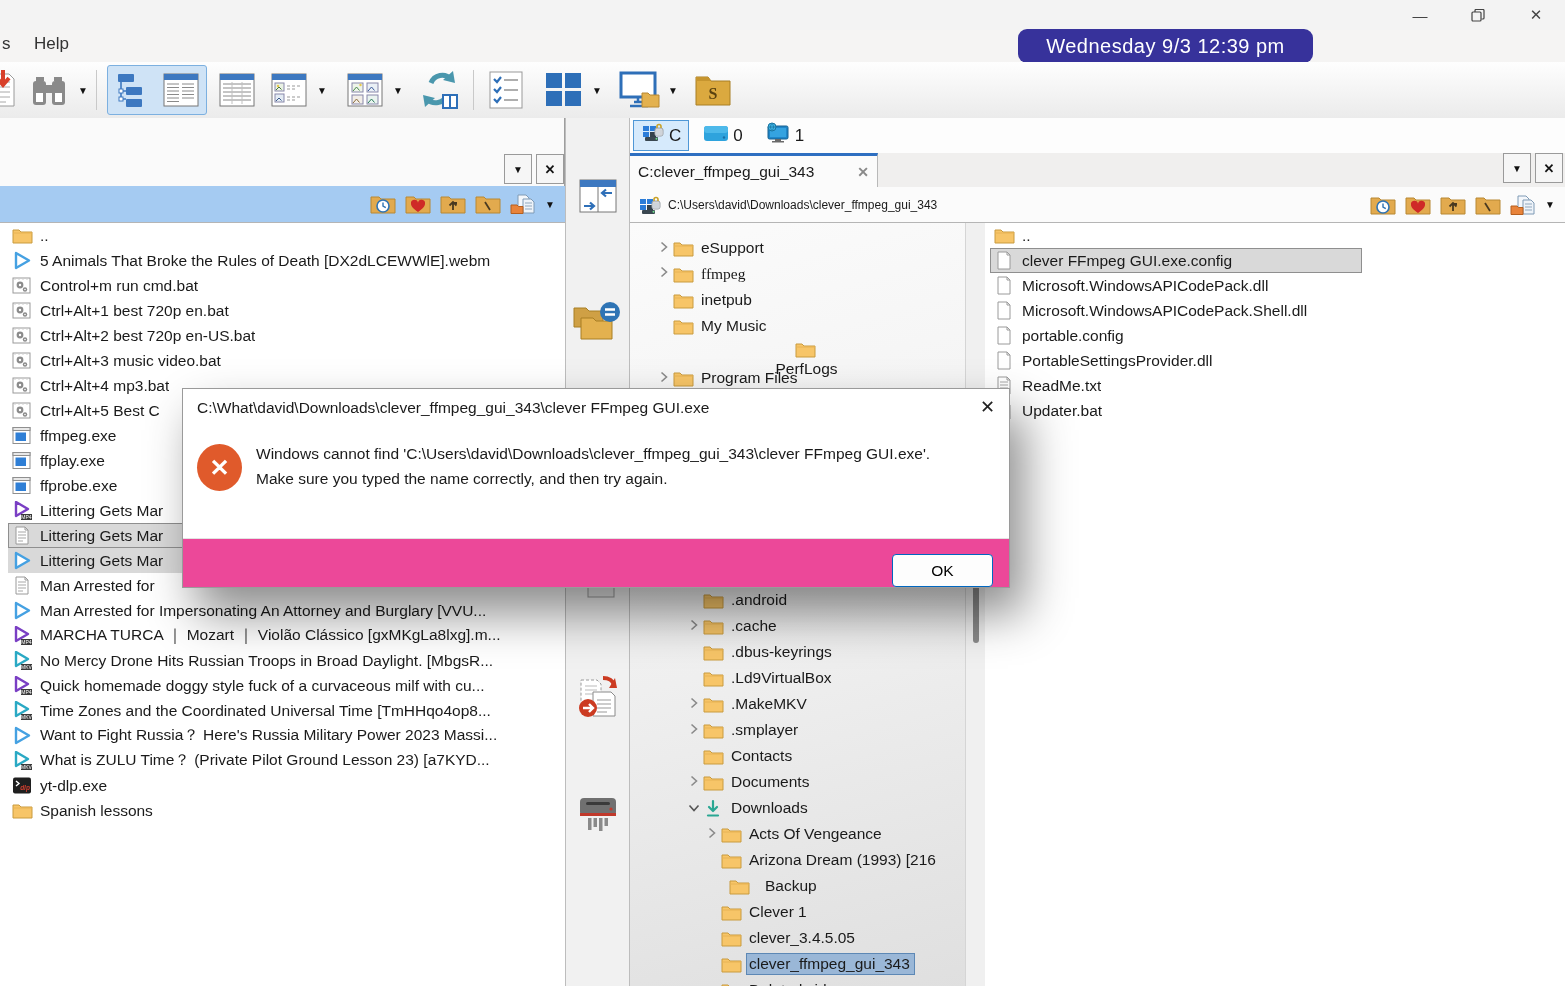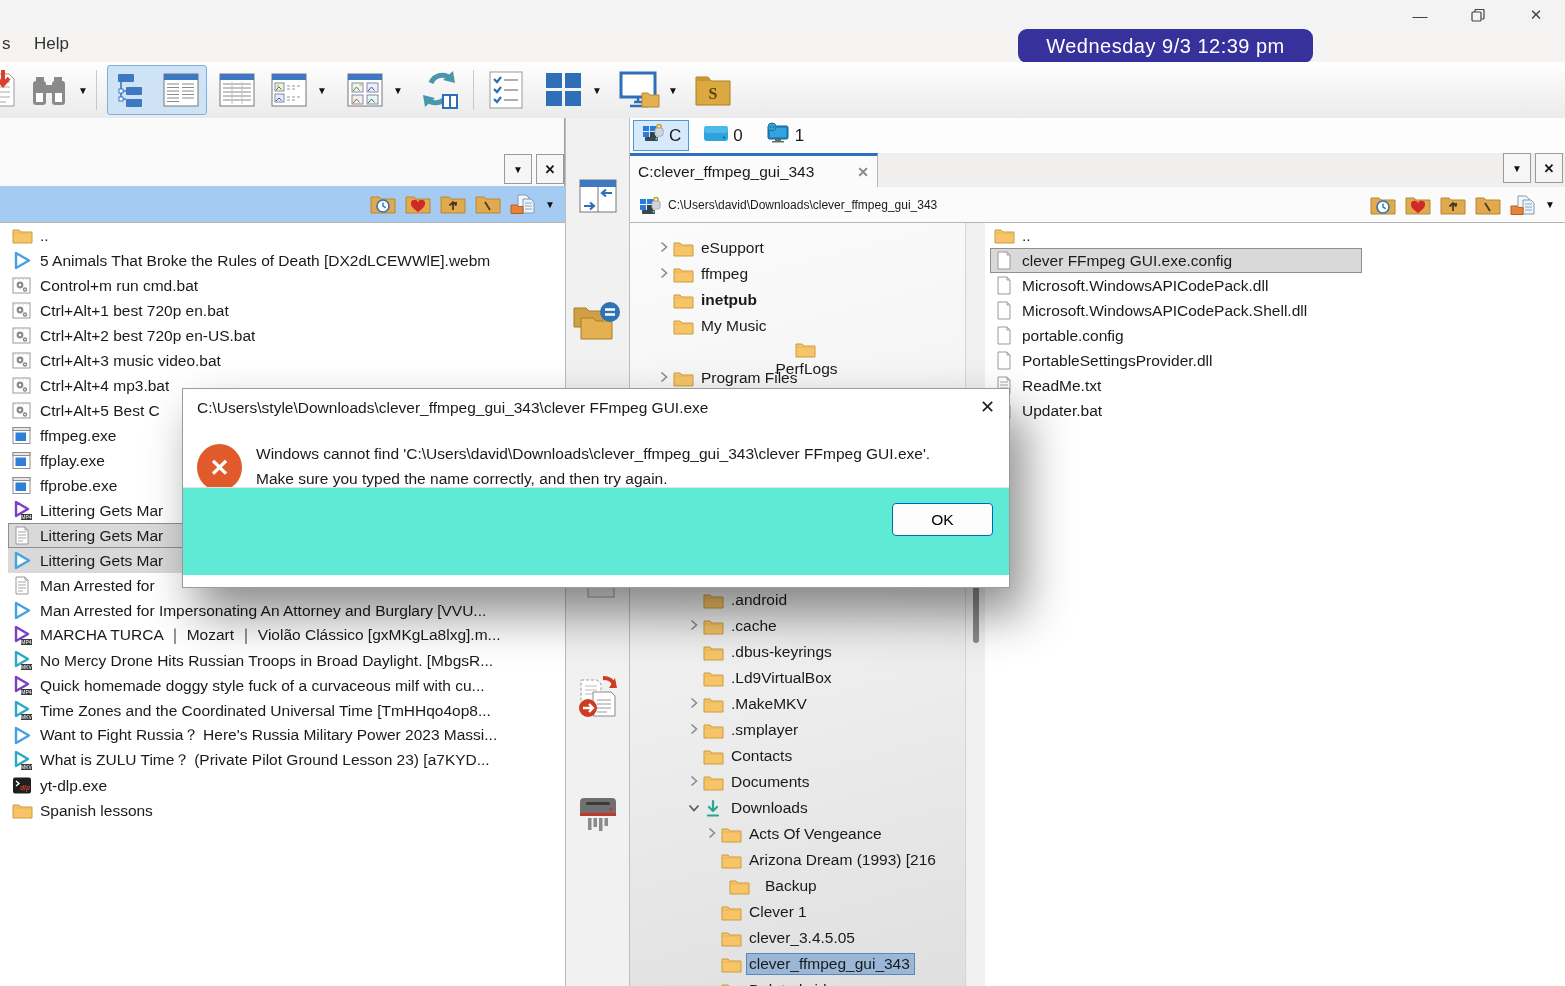--- a/index.html
+++ b/index.html
@@ -72,21 +72,21 @@
 
   
   #dialog { position:absolute; left:182px; top:388px; width:828px; height:200px; background:#fff;
             border:1px solid #9a9a9a; box-shadow:14px 26px 45px rgba(0,0,0,.45); z-index:50; }
   #dialog-titlebar { position:relative; height:37px; display:flex; align-items:center; padding:0 14px; font-size:15.5px; }
   #dialog-close { position:absolute; right:14px; top:7px; font-size:18px; color:#222; }
   #dialog-body { position:relative; height:93px; background:#fff; }
   #err-icon { position:absolute; left:14px; top:18px; width:45px; height:47px; border-radius:50%; background:#e05a2b;
               color:#fff; display:flex; align-items:center; justify-content:center; font-size:24px; font-weight:bold; }
   #dialog-msg { position:absolute; left:73px; top:15px; width:705px; font-size:15.5px; line-height:25px; }
-  #dialog-footer { position:absolute; left:0; bottom:12px; width:826px; height:88px; background:#5eead4; border-top:1px solid #e2e2e2; }
+  #dialog-footer { position:absolute; left:0; bottom:0; width:826px; height:49px; background:#ec4899; border-top:1px solid #e2e2e2; }
   #ok-btn { position:absolute; right:16px; top:15px; width:101px; height:33px; background:#fdfdfd;
             border:1px solid #0067c0; border-radius:4px; font-size:15.5px; font-family:"Liberation Sans",sans-serif; }
 </style>
 </head>
 <body>
 
 <div id="app">
 
   <div id="titlebar">
     <span class="wctl" style="right:116px;">—</span>
@@ -658,72 +658,72 @@
                 <path d="M2.5 1.5 l5 4.5 -5 4.5" fill="none" stroke="#8a8a8a" stroke-width="1.6"></path>
               </svg></span>
             <span class="ic">
               <svg width="21" height="19" viewBox="0 0 21 19">
                 <path d="M1 4 h6 l2 2 h11 v11 h-19 z" fill="#f7c568" stroke="#c99b3f" stroke-width="1"></path>
                 <path d="M1 7 h19" stroke="#e8b355" stroke-width="1"></path>
               </svg>
             </span>
             <span class="lbl">eSupport</span>
           </div>
+          <div class="trow" style="padding-left: 25px; font-family: Liberation Serif, serif;">
+            <span class="chev"><svg width="10" height="12" viewBox="0 0 10 12">
+                <path d="M2.5 1.5 l5 4.5 -5 4.5" fill="none" stroke="#8a8a8a" stroke-width="1.6"></path>
+              </svg></span>
+            <span class="ic">
+              <svg width="21" height="19" viewBox="0 0 21 19">
+                <path d="M1 4 h6 l2 2 h11 v11 h-19 z" fill="#f7c568" stroke="#c99b3f" stroke-width="1"></path>
+                <path d="M1 7 h19" stroke="#e8b355" stroke-width="1"></path>
+              </svg>
+            </span>
+            <span class="lbl">ffmpeg</span>
+          </div>
+          <div class="trow" style="padding-left: 25px;">
+            <span class="chev"></span>
+            <span class="ic">
+              <svg width="21" height="19" viewBox="0 0 21 19">
+                <path d="M1 4 h6 l2 2 h11 v11 h-19 z" fill="#f7c568" stroke="#c99b3f" stroke-width="1"></path>
+                <path d="M1 7 h19" stroke="#e8b355" stroke-width="1"></path>
+              </svg>
+            </span>
+            <span class="lbl">inetpub</span>
+          </div>
+          <div class="trow" style="padding-left: 25px;">
+            <span class="chev"></span>
+            <span class="ic">
+              <svg width="21" height="19" viewBox="0 0 21 19">
+                <path d="M1 4 h6 l2 2 h11 v11 h-19 z" fill="#f7c568" stroke="#c99b3f" stroke-width="1"></path>
+                <path d="M1 7 h19" stroke="#e8b355" stroke-width="1"></path>
+              </svg>
+            </span>
+            <span class="lbl">My Music</span>
+          </div>
+          <div class="trow" style="padding-left: 25px; flex-direction: column;">
+            <span class="chev"></span>
+            <span class="ic">
+              <svg width="21" height="19" viewBox="0 0 21 19">
+                <path d="M1 4 h6 l2 2 h11 v11 h-19 z" fill="#f7c568" stroke="#c99b3f" stroke-width="1"></path>
+                <path d="M1 7 h19" stroke="#e8b355" stroke-width="1"></path>
+              </svg>
+            </span>
+            <span class="lbl">PerfLogs</span>
+          </div>
           <div class="trow" style="padding-left: 25px;">
             <span class="chev"><svg width="10" height="12" viewBox="0 0 10 12">
                 <path d="M2.5 1.5 l5 4.5 -5 4.5" fill="none" stroke="#8a8a8a" stroke-width="1.6"></path>
               </svg></span>
             <span class="ic">
               <svg width="21" height="19" viewBox="0 0 21 19">
                 <path d="M1 4 h6 l2 2 h11 v11 h-19 z" fill="#f7c568" stroke="#c99b3f" stroke-width="1"></path>
                 <path d="M1 7 h19" stroke="#e8b355" stroke-width="1"></path>
               </svg>
             </span>
-            <span class="lbl">ffmpeg</span>
-          </div>
-          <div class="trow" style="padding-left: 25px; font-weight: bold;">
-            <span class="chev"></span>
-            <span class="ic">
-              <svg width="21" height="19" viewBox="0 0 21 19">
-                <path d="M1 4 h6 l2 2 h11 v11 h-19 z" fill="#f7c568" stroke="#c99b3f" stroke-width="1"></path>
-                <path d="M1 7 h19" stroke="#e8b355" stroke-width="1"></path>
-              </svg>
-            </span>
-            <span class="lbl">inetpub</span>
-          </div>
-          <div class="trow" style="padding-left: 25px;">
-            <span class="chev"></span>
-            <span class="ic">
-              <svg width="21" height="19" viewBox="0 0 21 19">
-                <path d="M1 4 h6 l2 2 h11 v11 h-19 z" fill="#f7c568" stroke="#c99b3f" stroke-width="1"></path>
-                <path d="M1 7 h19" stroke="#e8b355" stroke-width="1"></path>
-              </svg>
-            </span>
-            <span class="lbl">My Music</span>
-          </div>
-          <div class="trow" style="padding-left: 25px; flex-direction: column;">
-            <span class="chev"></span>
-            <span class="ic">
-              <svg width="21" height="19" viewBox="0 0 21 19">
-                <path d="M1 4 h6 l2 2 h11 v11 h-19 z" fill="#f7c568" stroke="#c99b3f" stroke-width="1"></path>
-                <path d="M1 7 h19" stroke="#e8b355" stroke-width="1"></path>
-              </svg>
-            </span>
-            <span class="lbl">PerfLogs</span>
-          </div>
-          <div class="trow" style="padding-left: 25px;">
-            <span class="chev"><svg width="10" height="12" viewBox="0 0 10 12">
-                <path d="M2.5 1.5 l5 4.5 -5 4.5" fill="none" stroke="#8a8a8a" stroke-width="1.6"></path>
-              </svg></span>
-            <span class="ic">
-              <svg width="21" height="19" viewBox="0 0 21 19">
-                <path d="M1 4 h6 l2 2 h11 v11 h-19 z" fill="#f7c568" stroke="#c99b3f" stroke-width="1"></path>
-                <path d="M1 7 h19" stroke="#e8b355" stroke-width="1"></path>
-              </svg>
-            </span>
             <span class="lbl">Program Files</span>
           </div>
         </div>
       <div id="tree-bottom" style="position:absolute; left:0; top:364px; width:330px;">
           <div class="trow" style="padding-left: 55px;">
             <span class="chev"></span>
             <span class="ic">
               <svg width="21" height="19" viewBox="0 0 21 19">
                 <path d="M1 4 h6 l2 2 h11 v11 h-19 z" fill="#f7c568" stroke="#c99b3f" stroke-width="1"></path>
                 <path d="M1 7 h19" stroke="#e8b355" stroke-width="1"></path>
@@ -970,21 +970,21 @@
               <path d="M13 1 v3 h3" fill="none" stroke="#9a9a9a"></path>
             </svg>
           </span>
           <span class="lbl">Updater.bat</span>
         </div>
       </div>
   </div>
 
   <div id="dialog">
     <div id="dialog-titlebar">
-      <span style="white-space:nowrap;overflow:hidden;width:770px;">C:\Users\style\Downloads\clever_ffmpeg_gui_343\clever FFmpeg GUI.exe</span>
+      <span style="white-space:nowrap;overflow:hidden;width:770px;">C:\What\david\Downloads\clever_ffmpeg_gui_343\clever FFmpeg GUI.exe</span>
       <span id="dialog-close">✕</span>
     </div>
     <div id="dialog-body">
       <span id="err-icon">✕</span>
       <div id="dialog-msg">Windows cannot find 'C:\Users\david\Downloads\clever_ffmpeg_gui_343\clever FFmpeg GUI.exe'. Make sure you typed the name correctly, and then try again.</div>
     </div>
     <div id="dialog-footer">
       <button id="ok-btn">OK</button>
     </div>
   </div>

